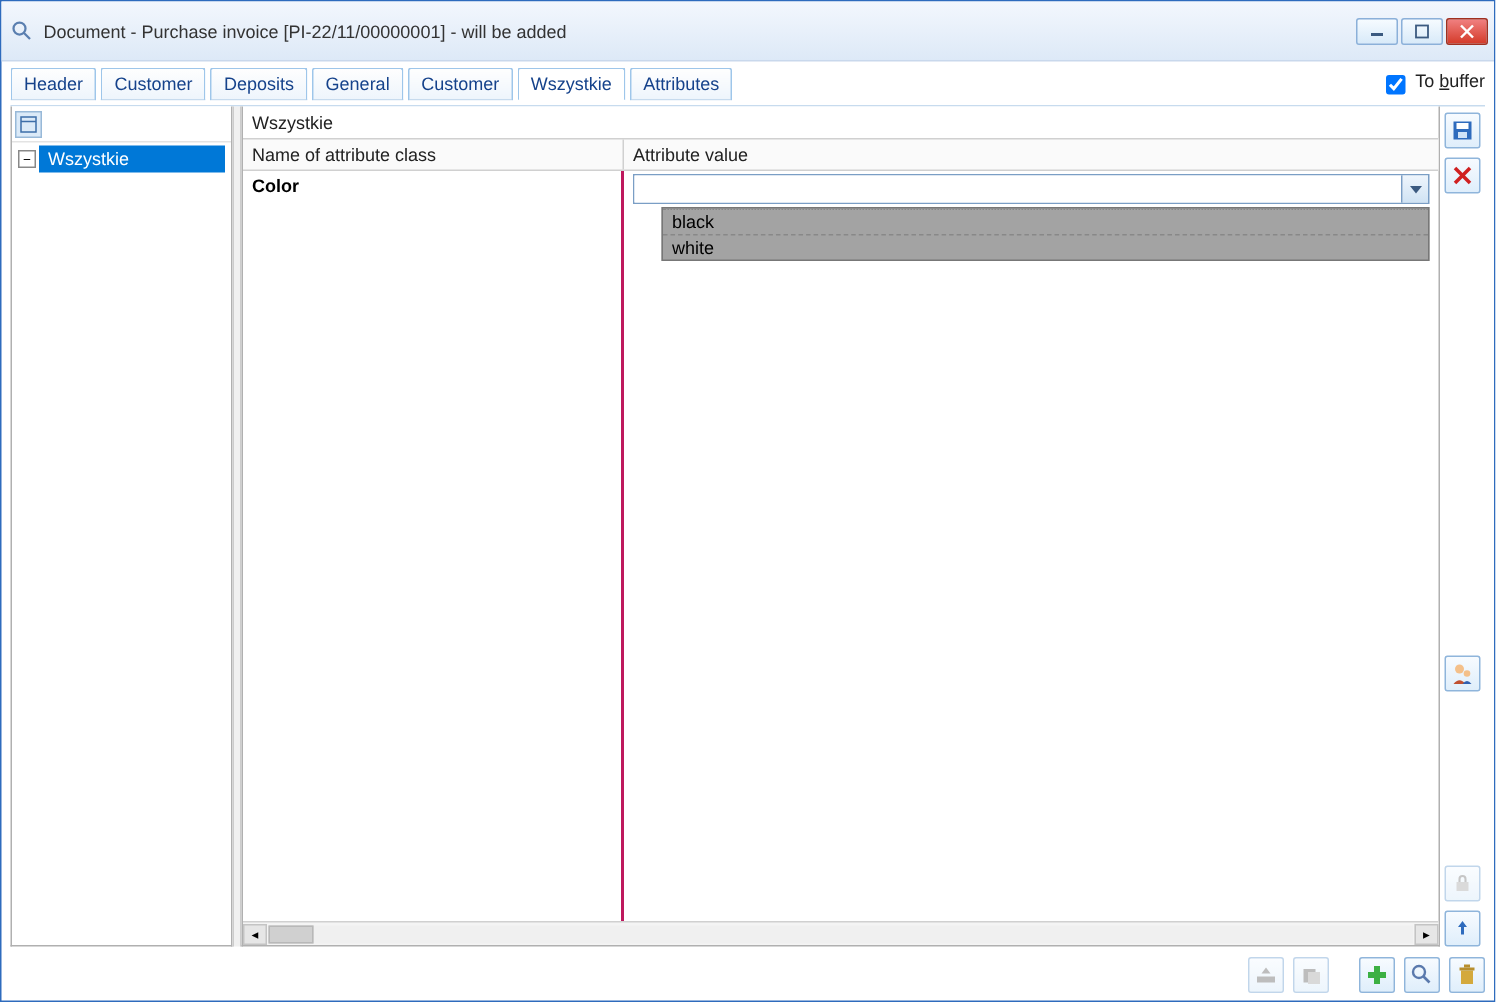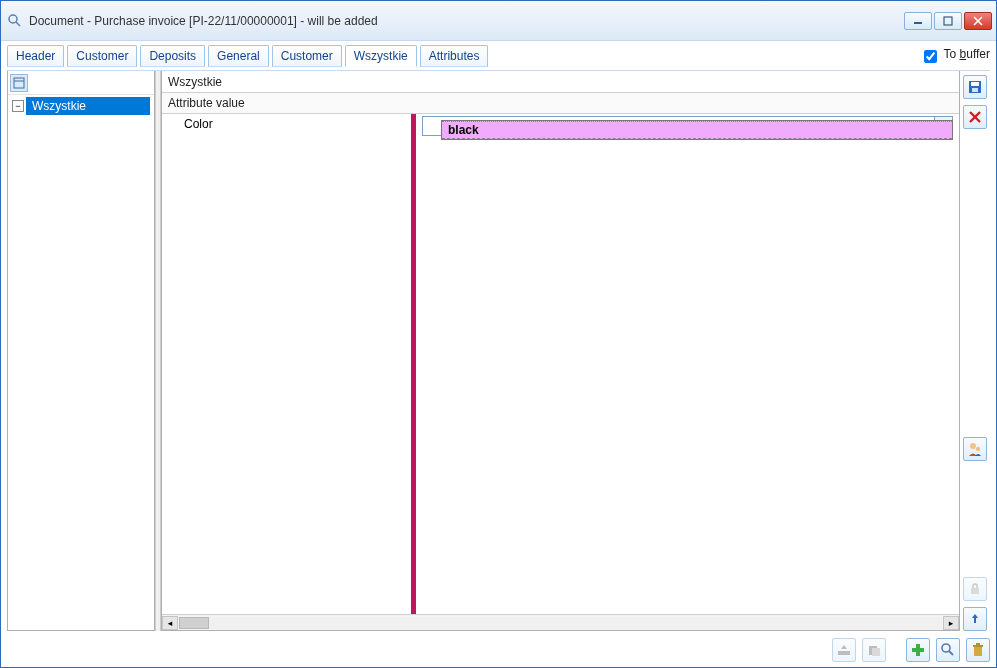--- a/index.html
+++ b/index.html
@@ -107,35 +107,34 @@
   .grid-head {
     display:flex; border-top:1px solid #d0d0d0; border-bottom:1px solid #d0d0d0;
     background:#fafafa;
   }
   .grid-head .cell {
     padding:3px 6px; color:#222;
   }
   .col-name { width: 254px; border-right: 1px solid #d0d0d0; }
   .col-val { flex: 1; }
   .grid-body { flex:1; display:flex; position:relative; }
-  .grid-body .col-name { border-right:5px solid #be185d; padding:3px 22px; }
+  .grid-body .col-name { border-right:2px solid #be185d; padding:3px 6px;font-weight:bold; }
   .grid-body .col-val { padding:2px 6px 3px 6px; position:relative; }
 
   .combo {
     display:flex; width: 100%; height:20px;
     border:1px solid #7a9ec5;
   }
   .combo-input { flex:1; border:none; outline:none; font-family:inherit; font-size:12px; padding:0 4px; }
   .combo-btn { width:18px; background:linear-gradient(#eef5fc,#d0e3f4); border-left:1px solid #7a9ec5;
     display:flex; align-items:center; justify-content:center; }
   .dropdown {
-    position:absolute; left:25px; top:6px; right:6px;
-    background:#f0abfc; border:1px solid #777;
+    position:absolute; left:25px; top:24px; right:6px;
+    background:#a3a3a3; border:1px solid #777;
     z-index:10;
-    font-weight:bold;
   }
   .dropdown .opt { padding:1px 6px; cursor:default; font-size:12px; }
   .dropdown .opt:first-child { border-top:1px dotted #888; border-bottom:1px dashed #888; }
 
   .hscroll { height:16px; border-top:1px solid #d0d0d0; background:#f4f4f4; display:flex; align-items:center; }
   .hs-btn { width:16px; height:14px; background:#e6e6e6; border:1px solid #c4c4c4; display:flex; align-items:center; justify-content:center; font-size:9px; }
   .hs-track { flex:1; height:12px; background:#f0f0f0; position:relative; margin:0 1px; }
   .hs-thumb { position:absolute; left:0; top:0; bottom:0; width:30px; background:#d0d0d0; border:1px solid #b8b8b8; }
 
   .right-sidebar {
@@ -219,35 +218,37 @@
           <span class="tree-label tree-selected">Wszystkie</span>
         </div>
       </div>
     </div>
 
     <div class="splitter"></div>
 
     <div class="main-col">
       <div class="main-header">Wszystkie</div>
       <div class="grid-head">
+        <div class="cell col-name">Name of attribute class</div>
         <div class="cell col-val">Attribute value</div>
       </div>
       <div class="grid-body">
         <div class="col-name">Color</div>
         <div class="col-val">
           <div class="combo">
             <input class="combo-input" type="text" value="" style="">
             <div class="combo-btn">
               <svg width="10" height="10">
                   <polygon points="1,3 9,3 5,8" fill="#3b5a80"></polygon>
                 </svg>
             </div>
           </div>
           <div class="dropdown">
             <div class="opt">black</div>
+            <div class="opt">white</div>
           </div>
         </div>
       </div>
       <div class="hscroll">
         <div class="hs-btn">◂</div>
         <div class="hs-track">
           <div class="hs-thumb"></div>
         </div>
         <div class="hs-btn">▸</div>
       </div>

